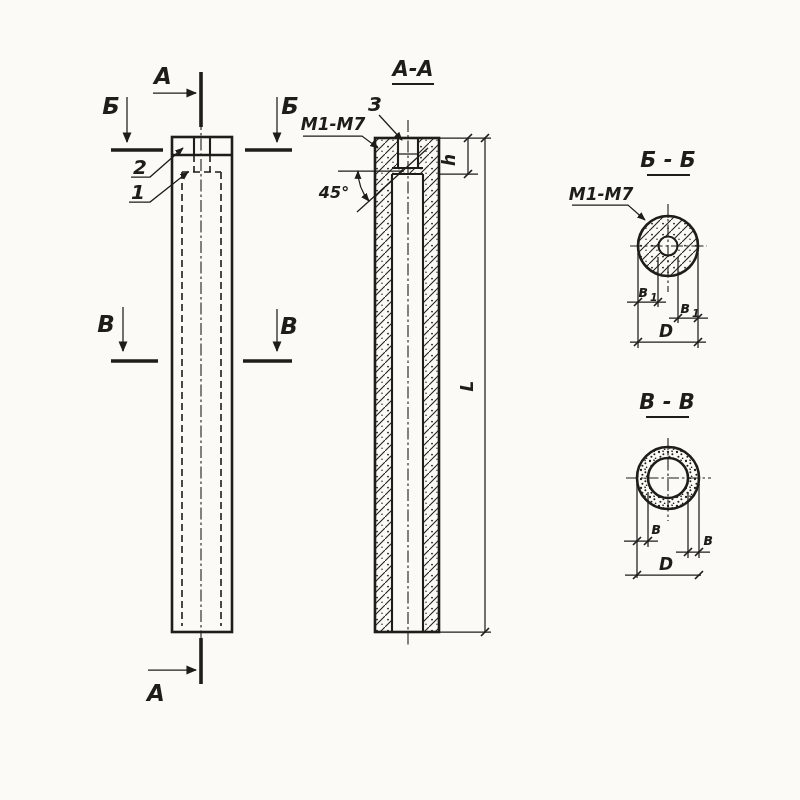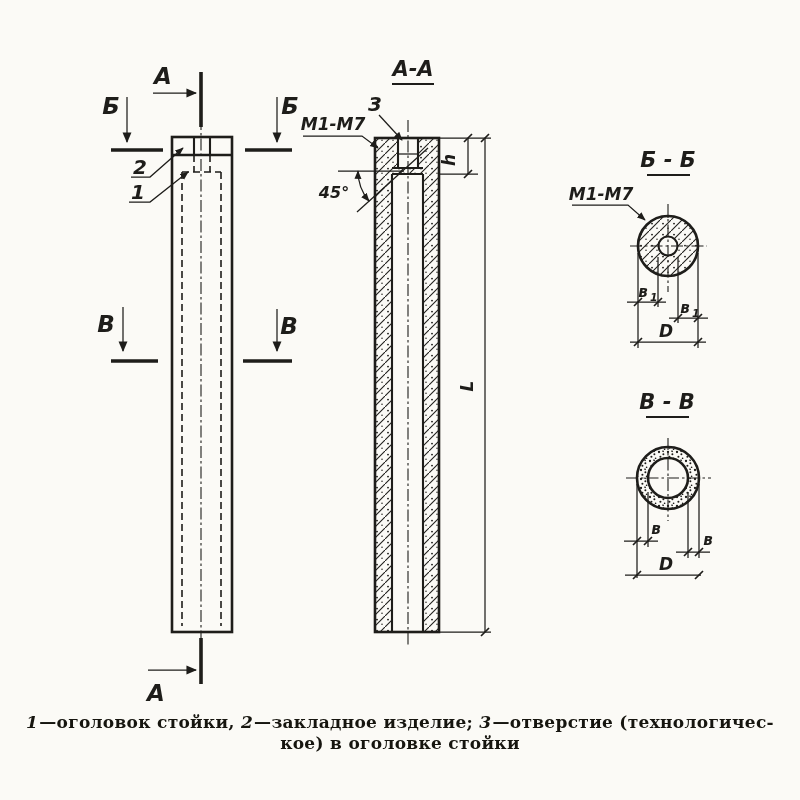--- a/index.html
+++ b/index.html
@@ -184,17 +184,13 @@
     <path class="thin" d="M676,552 H710"></path>
     <path class="tick" d="M684,556 L692,548 M695,556 L703,548"></path>
     <text class="t-dims" x="708" y="545" text-anchor="middle">в</text>
 
     <path class="thin" d="M625,575 H701"></path>
     <path class="tick" d="M633,579 L641,571 M695,579 L703,571"></path>
     <text class="t-dim" x="666" y="570" text-anchor="middle">D</text>
   </g>
 </svg>
 
-<div class="caption">
-  <span class="num">1</span><span>—оголовок стойки, </span><span class="num">2</span><span>—закладное изделие; </span><span class="num">3</span><span>—отверстие (технологичес-</span><br>
-  <span>кое) в оголовке стойки</span>
-</div>
 </div>
 
 </body></html>

